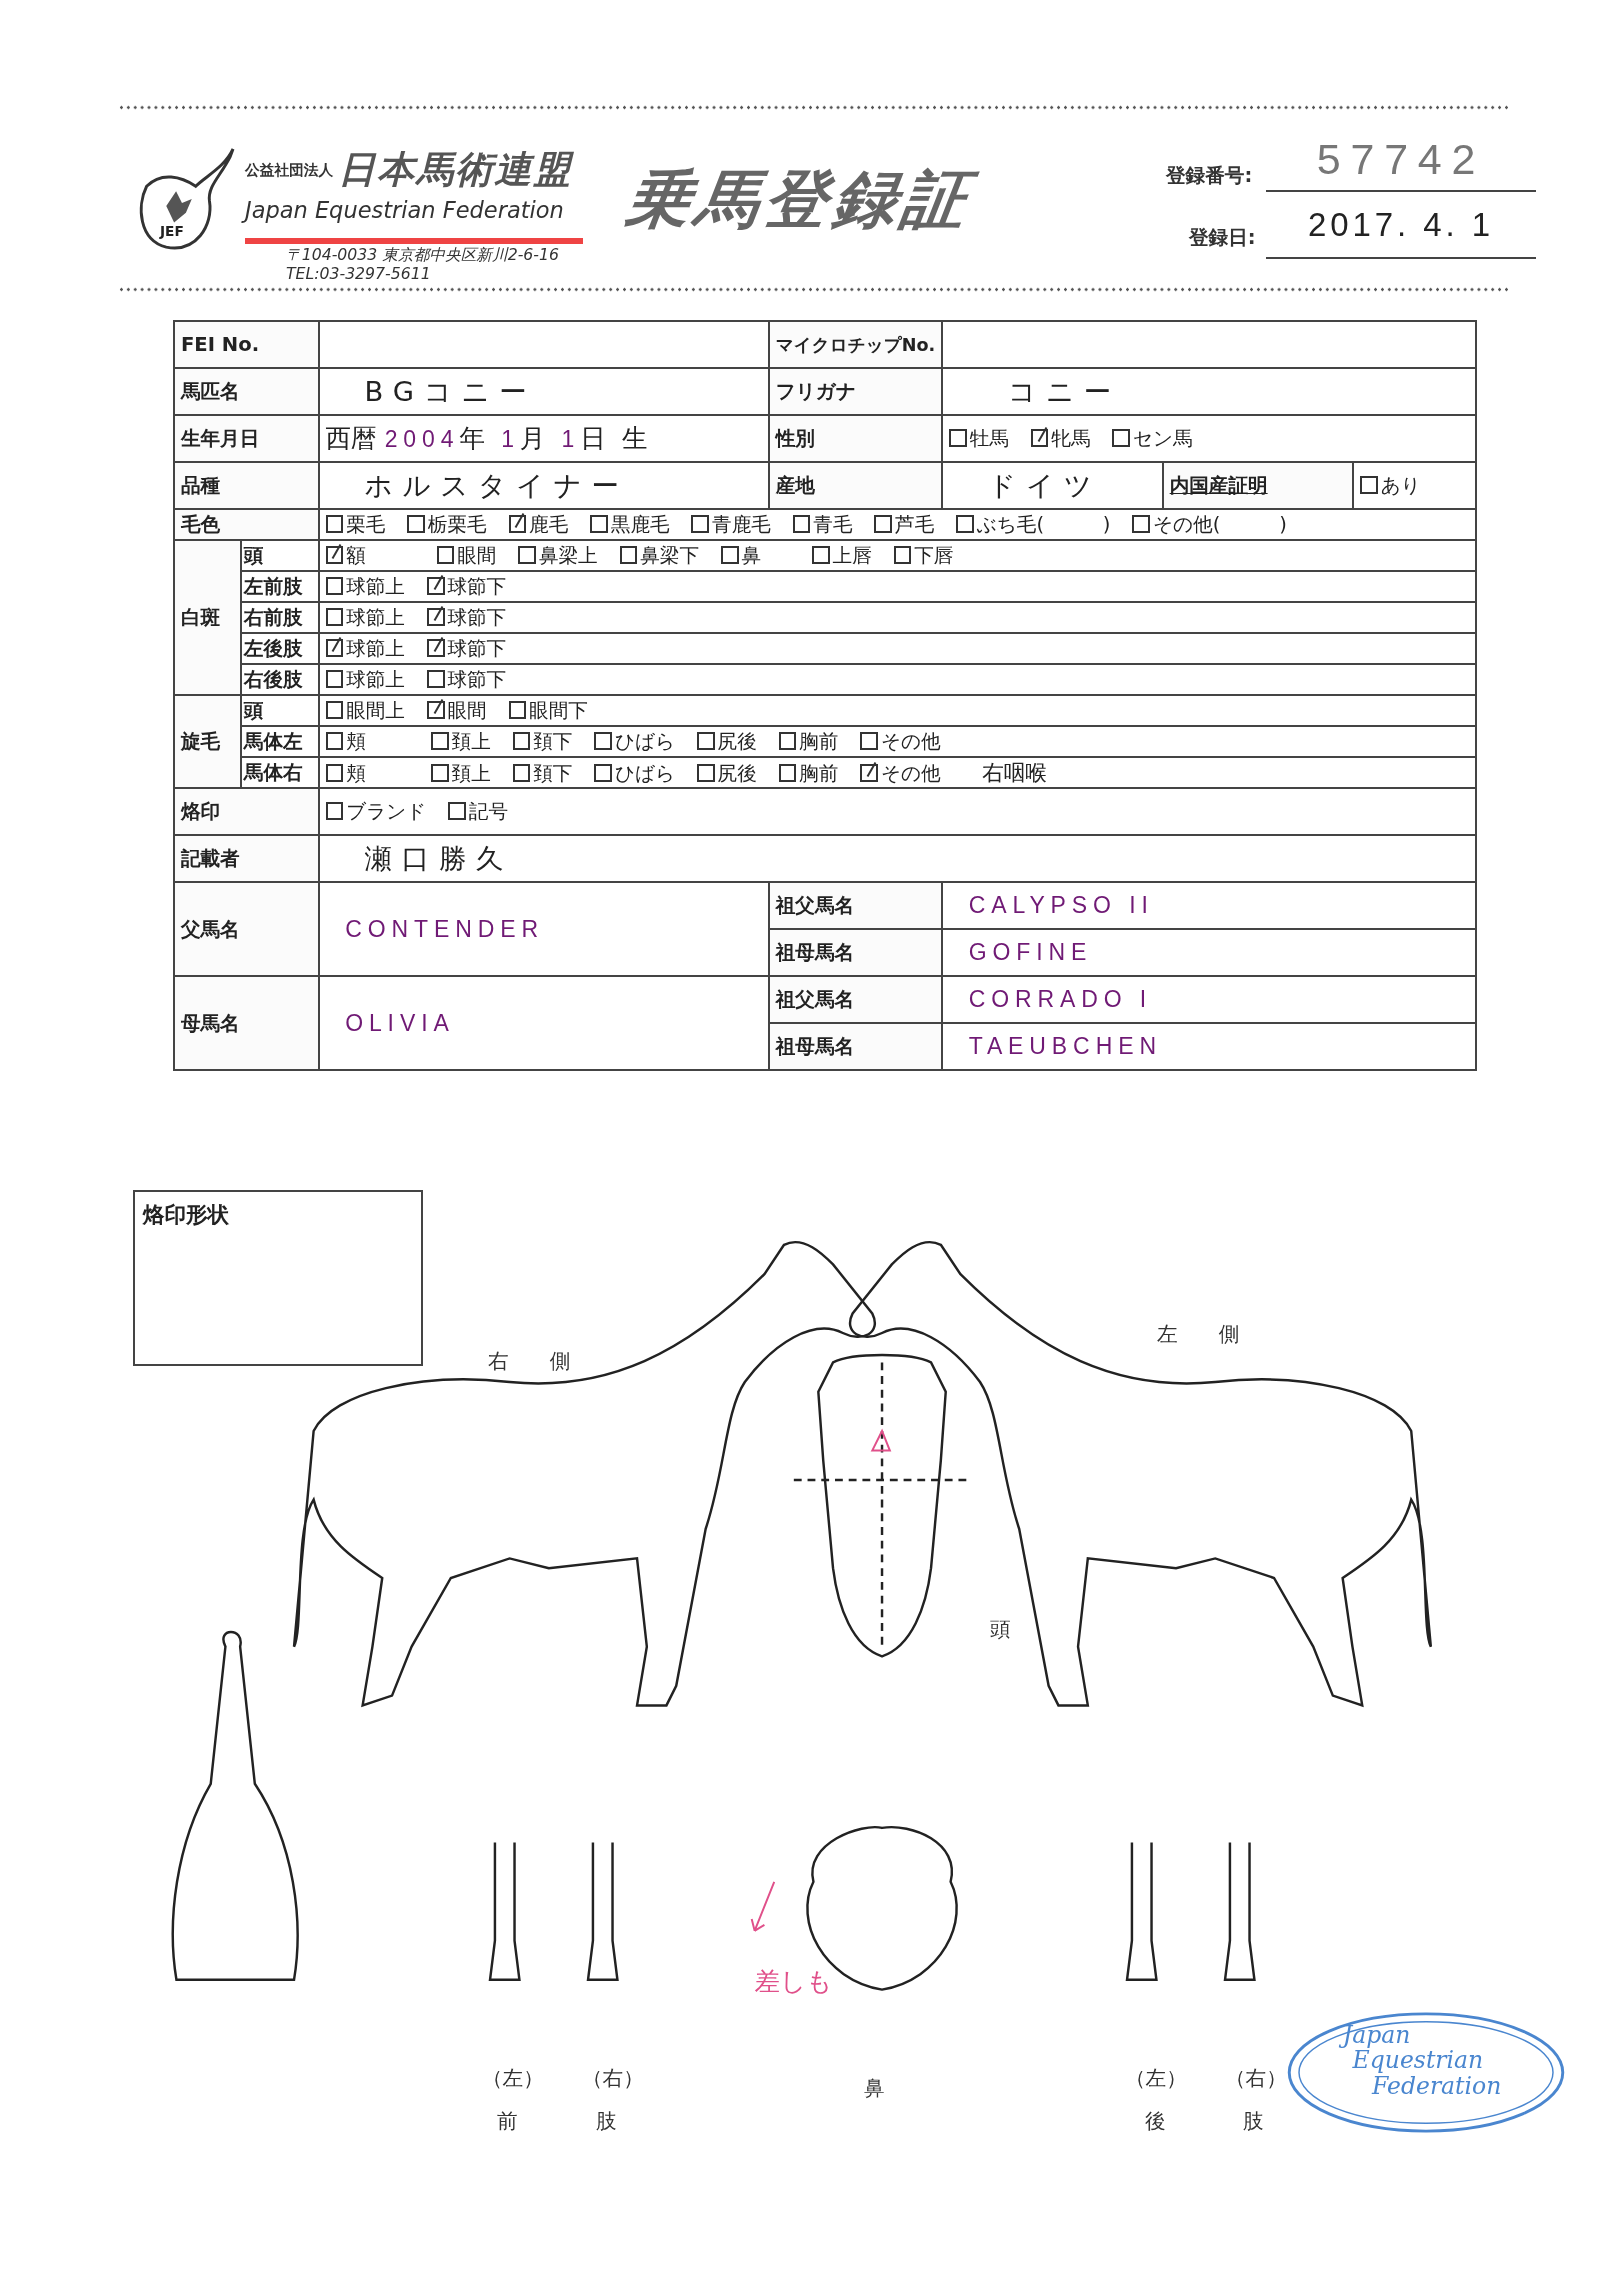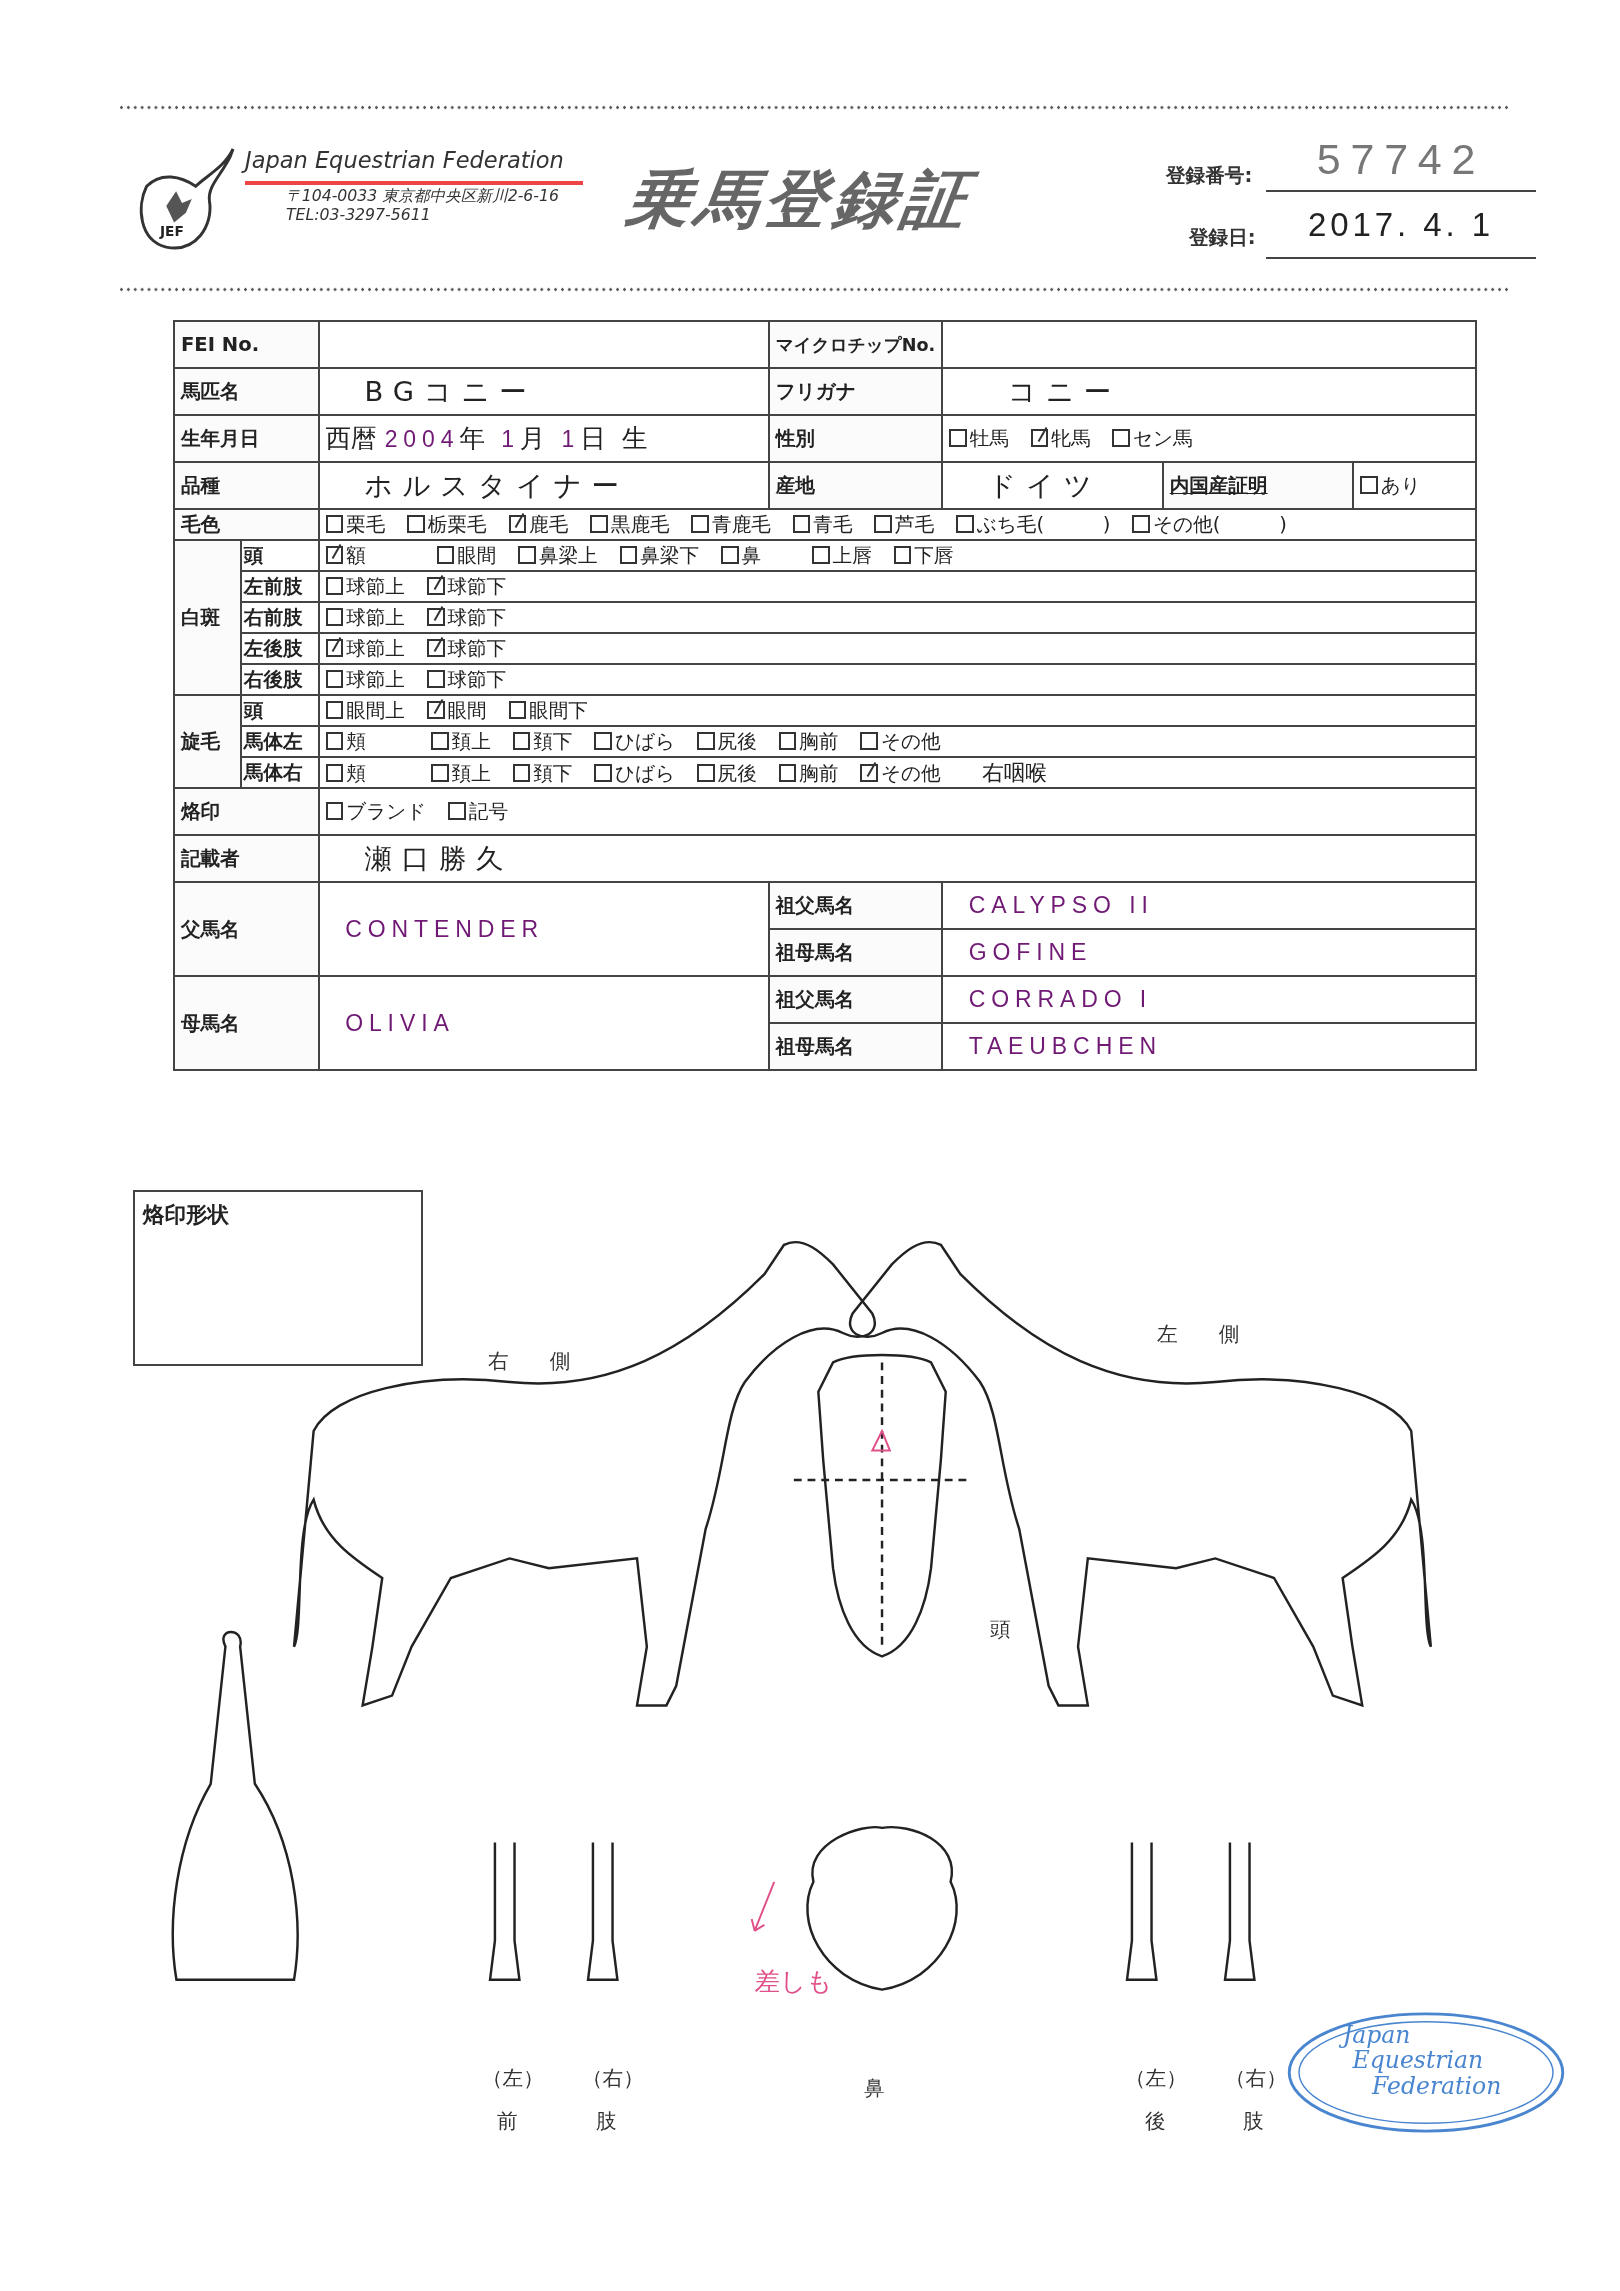--- a/index.html
+++ b/index.html
@@ -6,21 +6,21 @@
   body { width:1620px; height:2292px; position:relative; overflow:hidden;
          font-family:"DejaVu Sans", "Liberation Sans", sans-serif; color:#222; }
   .stars { position:absolute; left:118px; width:1392px; height:9.8px;
            background-image: radial-gradient(circle, #555 1.4px, transparent 1.6px);
            background-size:6.9px 6.9px; background-repeat:repeat-x; }
   .logo-wrap { position:absolute; left:127px; top:147px; width:108px; height:108px; }
   .org { position:absolute; left:245px; top:145px; }
   .org .small { font-size:14.7px; font-weight:bold; color:#333; vertical-align:middle; }
   .org .big { font-size:37px; font-weight:bold; font-style:italic; color:#555; letter-spacing:2px; vertical-align:middle; }
   .org .en { font-size:22.5px; font-style:italic; color:#333; margin-top:2px;
-             border-bottom:4px solid #ef4444; padding-bottom:8px; width:338px; }
+             border-bottom:6px solid #ef4444; padding-bottom:15px; width:338px; }
   .org .addr { font-size:15.7px; font-style:italic; color:#333; line-height:16.7px; margin-top:2.9px;margin-left:41px; }
   .title { position:absolute; left:627px; top:157px; font-size:63px; font-weight:bold; font-style:italic;
            color:#666; letter-spacing:5.9px; transform:skewX(-8deg); }
   .regline { position:absolute; font-size:19.6px; font-weight:bold; color:#333; }
   .regval { position:absolute; border-bottom:2.9px solid #444; text-align:center; }
   .reg-no { font-size:43px; color:#777; letter-spacing:9.8px; font-family:"Liberation Sans", sans-serif; }
   .reg-date { font-size:33px; color:#222; font-family:"Liberation Sans", sans-serif; letter-spacing:3.9px; }
 
   table.form { position:absolute; left:173px; top:320px; width:1304px; border-collapse:collapse; }
   table.form td { border:2.5px solid #444; padding:0 5.9px; font-size:19.6px; height:45px; white-space:nowrap; }
@@ -46,20 +46,24 @@
 
 <div class="logo-wrap">
   <svg width="108" height="108" viewBox="0 0 110 110">
     <path d="M20 40 C10 60 12 95 40 102 C70 108 88 80 84 55 C82 40 95 30 105 10 L108 2 C100 20 80 30 70 40 C55 30 35 25 20 40 Z" fill="none" stroke="#333" stroke-width="3"></path>
     <path d="M40 60 l10 -15 l6 12 l10 -4 l-6 14 l-12 10 z" fill="#555"></path>
   </svg>
   <span style="position:absolute;left:33px;top:76px;font-weight:bold;font-size:13.7px;">JEF</span>
 </div>
 
 <div class="org">
+  <div>
+    <span class="small">公益社団法人</span>
+    <span class="big">日本馬術連盟</span>
+  </div>
   <div class="en">Japan Equestrian Federation</div>
   <div class="addr">〒104-0033 東京都中央区新川2-6-16</div>
   <div class="addr">TEL:03-3297-5611</div>
 </div>
 
 <div class="title">乗馬登録証</div>
 
 <div class="regline" style="left:1166px;top:162px;">登録番号:</div>
 <div class="regval reg-no" style="left:1266px;top:135px;width:270px;height:55px;">57742</div>
 <div class="regline" style="left:1189px;top:224px;">登録日:</div>

